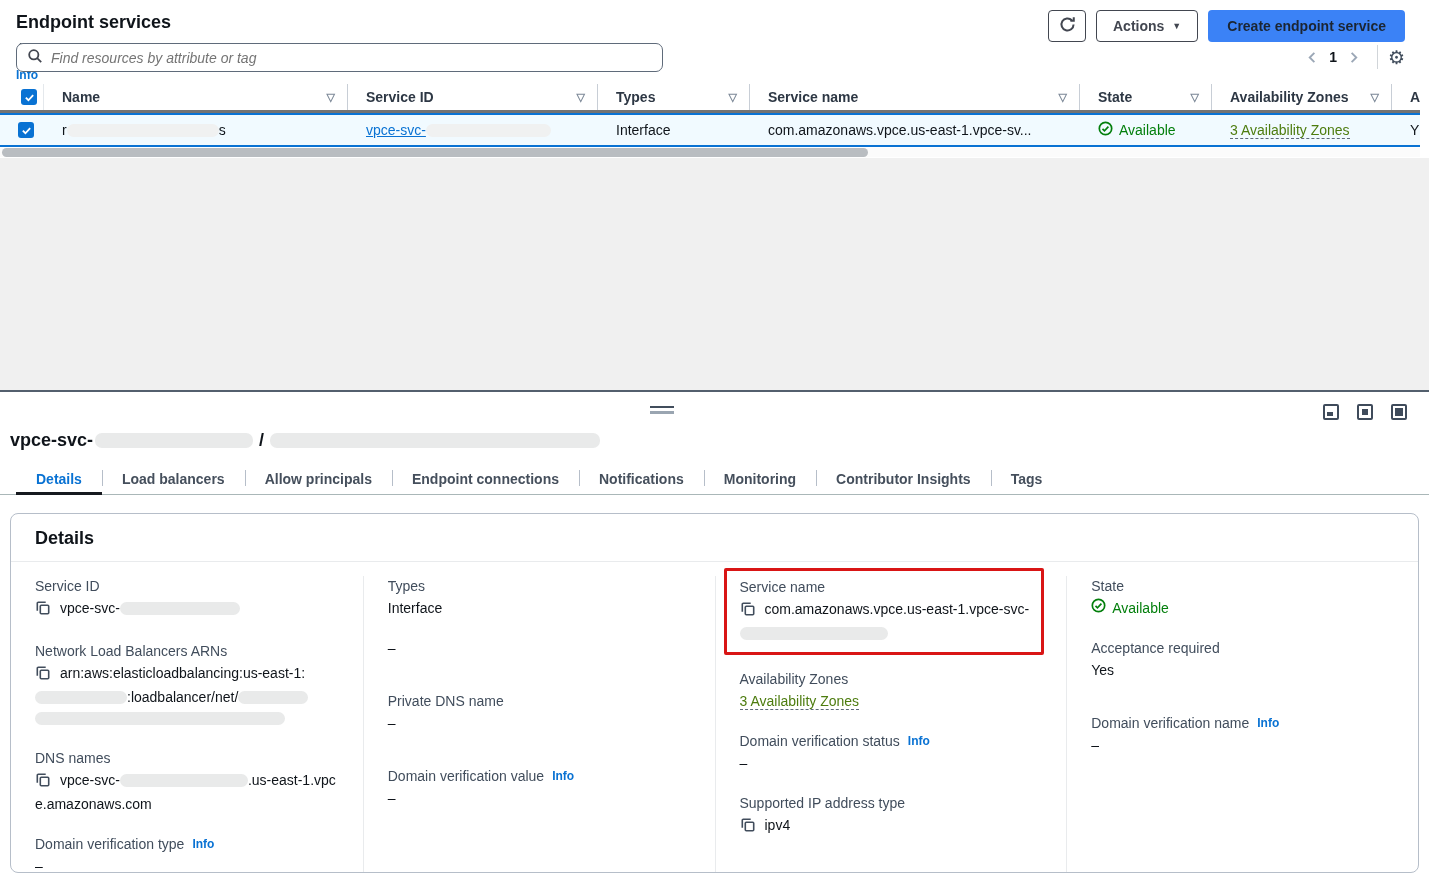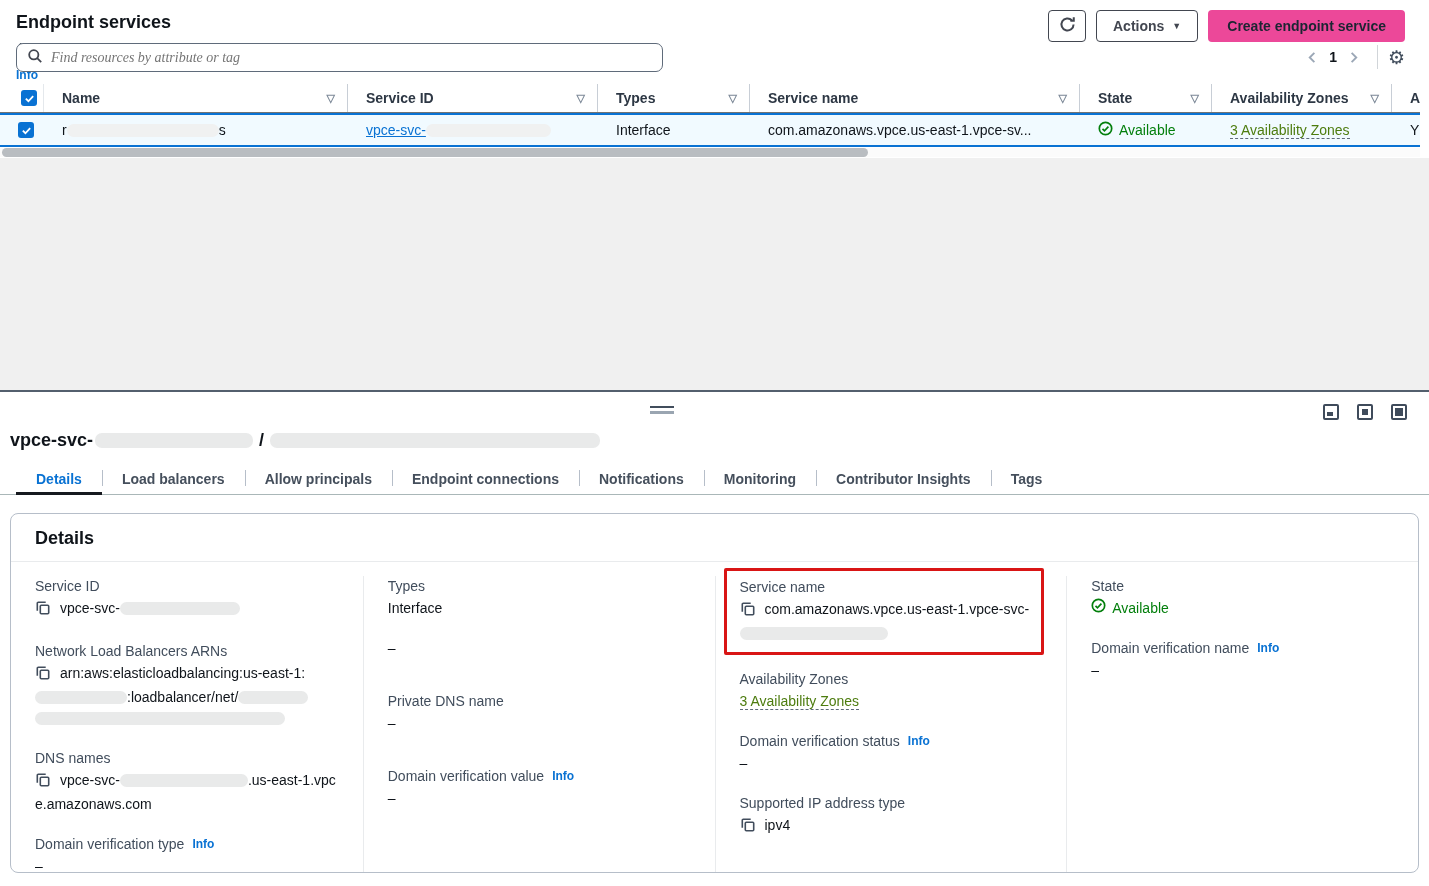--- a/index.html
+++ b/index.html
@@ -16,39 +16,39 @@
   .page-title { font-size:18px; font-weight:bold; color:#0f141a; }
   .page-count { font-size:18px; color:#3a4553; }
   .info-link  { font-size:12px; font-weight:bold; color:#0972d3; cursor:pointer; }
 
   .toolbar { position:absolute; right:24px; top:10px; display:flex; gap:10px;align-items:flex-end; }
   .btn { height:32px; display:flex; align-items:center; justify-content:center;
          border:1px solid #424650; border-radius:4px; background:#fff;
          font-weight:bold; font-size:14px; color:#424650; cursor:pointer; }
   .btn.icon-only { width:38px; }
   .btn.actions { padding:0 16px; gap:8px; }
-  .btn.primary { border:none; background:#ec4899; color:#1b2532; padding:0 19px; }
+  .btn.primary { border:none; background:#3b82f6; color:#1b2532; padding:0 19px; }
   .caret { font-size:9px; color:#424650; }
 
   .search-wrap { position:absolute; left:16px; top:43px; width:647px; height:29px;
                  border:1px solid #5f6b7a; border-radius:7px; background:#fff;
                  display:flex; align-items:center; padding:0 10px; gap:8px; }
   .search-wrap input { border:none; outline:none; flex:1; font-size:14px; font-style:italic;
-                       color:#5f6b7a; background:transparent; font-family:Liberation Serif, serif; }
+                       color:#5f6b7a; background:transparent; font-family:Liberation Sans, sans-serif; }
 
   .pager { position:absolute; right:24px; top:44px; display:flex; align-items:center; }
   .pg-btn { width:26px; height:26px; display:flex; align-items:center; justify-content:center; cursor:pointer; }
   .pg-num { font-weight:bold; font-size:14px; margin:0 4px; color:#0f141a; }
   .pg-div { width:1px; height:24px; background:#d1d5d9; margin:0 10px; }
   .gear { font-size:19px; color:#414d5c; line-height:1; cursor:pointer; }
 
   
   .tbl { position:absolute; left:0; top:84px; width:1420px; }
   .tr { display:flex; align-items:center; }
-  .thead { height:29px; border-bottom:1px solid #737373; }
+  .thead { height:29px; border-bottom:3px solid #737373; }
   .th { height:100%; display:flex; align-items:center; padding-left:18px;
         font-weight:bold; font-size:14px; color:#2d3744; border-right:1px solid #c8ced6; position:relative; }
   .th .sort { margin-left:auto; margin-right:12px; font-size:11px; color:#7d8998; cursor:pointer; }
   .th:last-child { border-right:none; overflow:hidden; }
   .c0 { width:44px; padding-left:21px; }
   .c1 { width:304px; } .c2 { width:250px; } .c3 { width:152px; }
   .c4 { width:330px; } .c5 { width:132px; } .c6 { width:180px; } .c7 { width:28px; }
   .trow { height:34px; background:#f1faff; border-top:2px solid #0972d3; border-bottom:2px solid #0972d3; }
   .td { padding-left:18px; font-size:14px; color:#0f141a; display:flex; align-items:center; overflow:hidden; white-space:nowrap; }
   .checkbox { width:16px; height:16px; background:#0972d3; border-radius:3px;
@@ -397,20 +397,24 @@
               <span>
                 <svg width="15" height="15" viewBox="0 0 16 16">
                     <circle cx="8" cy="8" r="6.6" fill="none" stroke="#037f0c" stroke-width="1.8"></circle>
                     <path d="M4.8 8.3l2.1 2.1 4.2-4.4" fill="none" stroke="#037f0c" stroke-width="1.8"></path>
                   </svg>
               </span>
               <span class="green">Available</span>
             </span>
           </div>
         </div>
+        <div class="field" style="margin-bottom:32px;">
+          <div class="kv-label">Acceptance required</div>
+          <div class="kv-value">Yes</div>
+        </div>
         <div class="field">
           <div class="kv-label">
             <span>Domain verification name</span>
             <span class="info-link">Info</span>
           </div>
           <div class="kv-value">–</div>
         </div>
       </div>
 
     </div>

